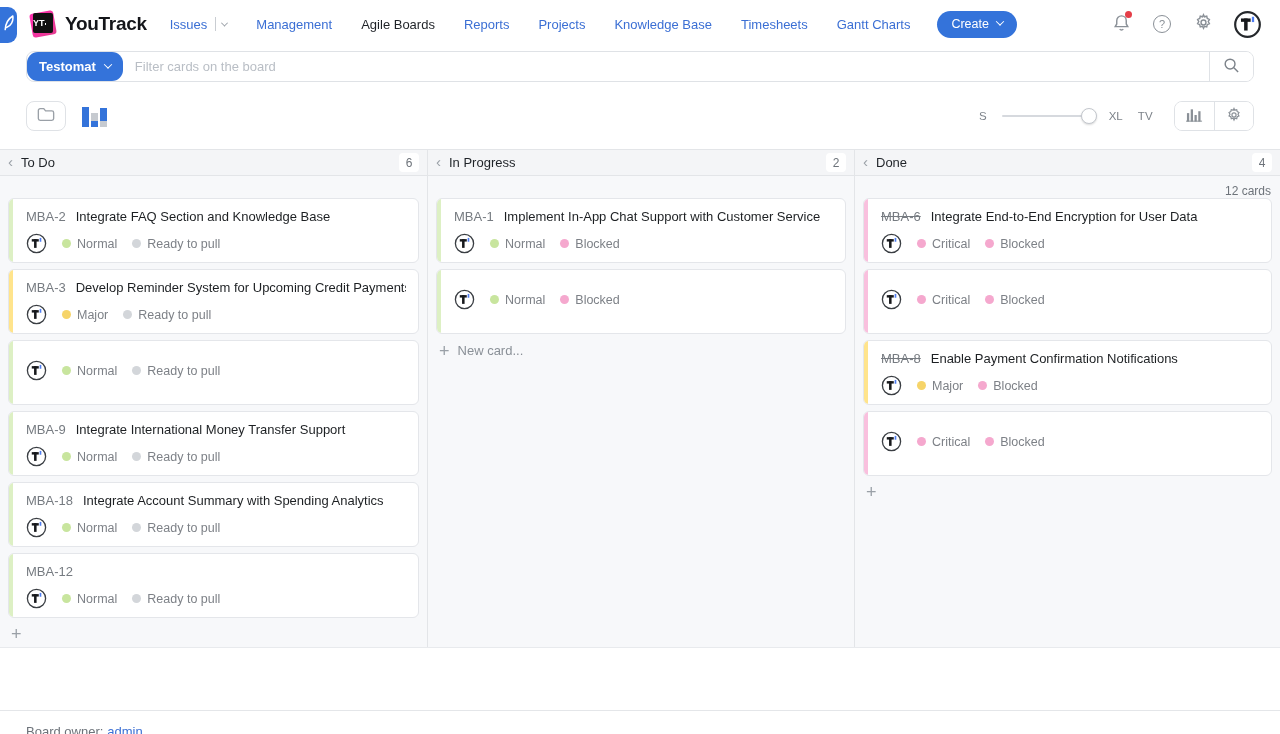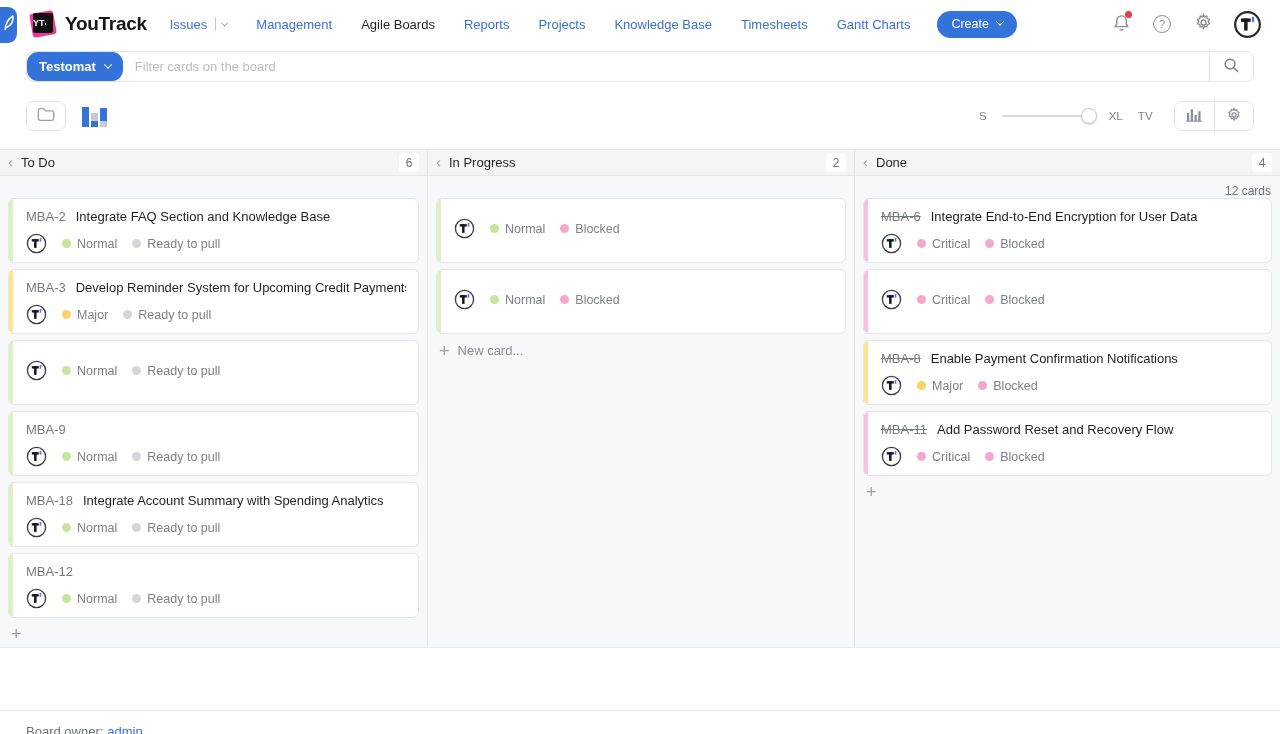--- a/index.html
+++ b/index.html
@@ -307,20 +307,21 @@
             </span>
             <span class="badge">
               <i class="dot" style="background: rgb(211, 214, 218);"></i>
               <span>Ready to pull</span>
             </span>
           </div>
         </div>
         <div class="card" style="--stripe: #ddf0c4;">
           <div class="card-top">
             <span class="card-id">MBA-9</span>
+            <span class="card-title">Integrate International Money Transfer Support</span>
           </div>
           <div class="card-bottom">
             <span class="avatar-sm"><svg viewBox="0 0 24 24" width="21" height="21">
                 <circle cx="12" cy="12" r="10.4" fill="#fff" stroke="#3a3e43" stroke-width="1.5"></circle>
                 <rect x="6.6" y="7" width="8" height="2.8" fill="#17191c"></rect>
                 <rect x="9.2" y="7" width="2.9" height="10" fill="#17191c"></rect>
                 <rect x="15.6" y="5.6" width="1.9" height="4.4" fill="#4f7df0"></rect>
               </svg></span>
             <span class="badge">
               <i class="dot" style="background: rgb(200, 229, 158);"></i>
@@ -382,20 +383,24 @@
     </div>
     <div class="column">
       <div class="col-head">
         <span class="col-collapse">‹</span>
         <span class="col-title">In Progress</span>
         <span class="col-count">2</span>
       </div>
       <div class="col-meta"></div>
       <div class="cards">
         <div class="card" style="--stripe: #ddf0c4;">
+          <div class="card-top">
+            <span class="card-id">MBA-1</span>
+            <span class="card-title">Implement In-App Chat Support with Customer Service</span>
+          </div>
           <div class="card-bottom">
             <span class="avatar-sm"><svg viewBox="0 0 24 24" width="21" height="21">
                 <circle cx="12" cy="12" r="10.4" fill="#fff" stroke="#3a3e43" stroke-width="1.5"></circle>
                 <rect x="6.6" y="7" width="8" height="2.8" fill="#17191c"></rect>
                 <rect x="9.2" y="7" width="2.9" height="10" fill="#17191c"></rect>
                 <rect x="15.6" y="5.6" width="1.9" height="4.4" fill="#4f7df0"></rect>
               </svg></span>
             <span class="badge">
               <i class="dot" style="background: rgb(200, 229, 158);"></i>
               <span>Normal</span>
@@ -496,24 +501,20 @@
               <i class="dot" style="background: rgb(246, 212, 105);"></i>
               <span>Major</span>
             </span>
             <span class="badge">
               <i class="dot" style="background: rgb(245, 168, 206);"></i>
               <span>Blocked</span>
             </span>
           </div>
         </div>
         <div class="card" style="--stripe: #f9c0de;">
-          <div class="card-top">
-            <span class="card-id done">MBA-11</span>
-            <span class="card-title">Add Password Reset and Recovery Flow</span>
-          </div>
           <div class="card-bottom">
             <span class="avatar-sm"><svg viewBox="0 0 24 24" width="21" height="21">
                 <circle cx="12" cy="12" r="10.4" fill="#fff" stroke="#3a3e43" stroke-width="1.5"></circle>
                 <rect x="6.6" y="7" width="8" height="2.8" fill="#17191c"></rect>
                 <rect x="9.2" y="7" width="2.9" height="10" fill="#17191c"></rect>
                 <rect x="15.6" y="5.6" width="1.9" height="4.4" fill="#4f7df0"></rect>
               </svg></span>
             <span class="badge">
               <i class="dot" style="background: rgb(245, 168, 206);"></i>
               <span>Critical</span>

